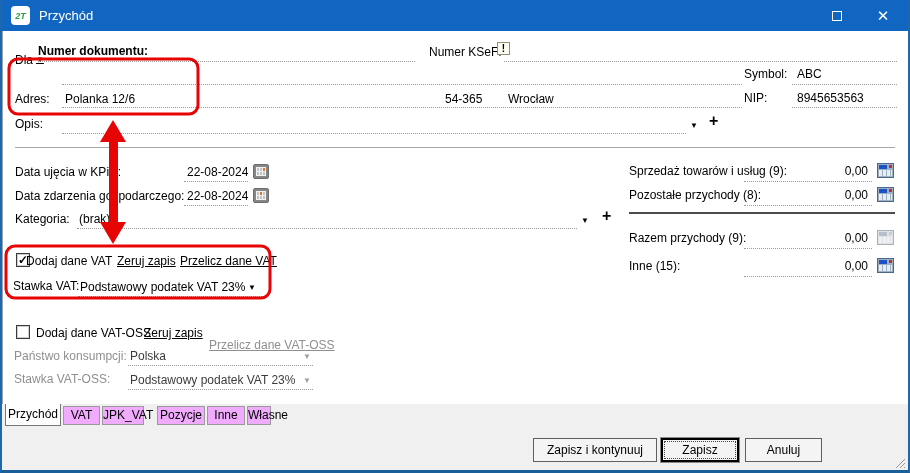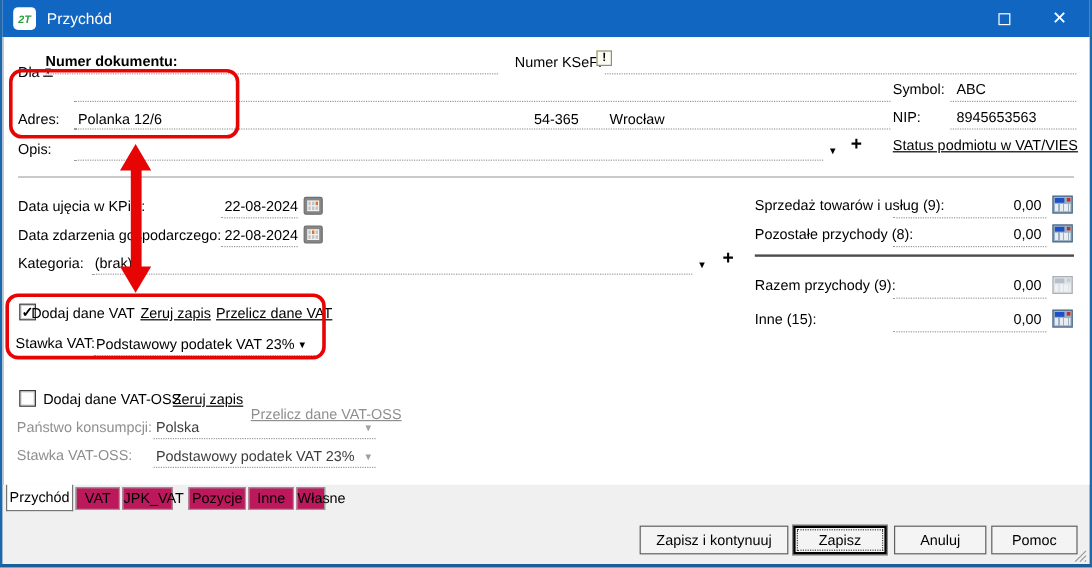--- a/index.html
+++ b/index.html
@@ -42,21 +42,21 @@
   .calc-dot{width:3px;height:3px;background:#c03028;}
   .calc-keys{height:6px;background:repeating-linear-gradient(90deg,#e8edf2 0 3px,#9db1c4 3px 4px);}
   .calc-icon.disabled{border-color:#a9b0b6;background:#dfe3e7;}
   .calc-icon.disabled .calc-screen{background:#b7c0ca;}
   .calc-icon.disabled .calc-dot{background:#c6ccd2;}
   .calc-icon.disabled .calc-keys{background:repeating-linear-gradient(90deg,#eef1f4 0 3px,#dfe3e7 3px 4px);}
   .checkbox{position:absolute;width:14px;height:14px;background:#fff;border:1px solid #3c3c3c;box-shadow:inset 0 0 0 1px #cfcfcf;cursor:pointer;font-size:12px;font-weight:bold;line-height:12px;text-align:center;color:#000;}
   .info-btn{position:absolute;width:13px;height:13px;background:#fdfdf2;border:1px solid #8f8f74;font-size:10px;font-weight:bold;text-align:center;line-height:11px;color:#000;cursor:pointer;}
   .tab{position:absolute;font-size:12px;text-align:center;cursor:pointer;}
   .tab.active{background:#fff;border:1px solid #767676;border-top:none;z-index:3;}
-  .tab.inactive{background:#be185d;border:1px solid #9a9a9a;border-top:1px solid #9a9a9a;}
+  .tab.inactive{background:#f0abfc;border:1px solid #9a9a9a;border-top:1px solid #9a9a9a;}
   .btn{position:absolute;height:24px;background:#f4f4f4;border:1px solid #5f5f5f;font-size:12px;font-family:"Liberation Sans",sans-serif;color:#000;cursor:pointer;}
   .btn.default{border:2px solid #000000;outline:1px dotted #444;outline-offset:-4px;box-shadow:0 0 0 1px #8a8a8a;}
   .annotation{position:absolute;left:0;top:0;pointer-events:none;z-index:5;}
   .anno-stroke{stroke:var(--red);stroke-width:3;fill:none;}
   .anno-fill{fill:var(--red);}
   .grip{position:absolute;right:2px;bottom:1px;}
 </style>
 </head>
 <body>
 
@@ -89,21 +89,20 @@
 
   <div class="lbl" style="left:13px;top:92px;">Adres:</div>
   <div class="lbl" style="left:63px;top:92px;">Polanka 12/6</div>
   <div class="lbl" style="left:443px;top:92px;">54-365</div>
   <div class="lbl" style="left:506px;top:92px;">Wrocław</div>
   <div class="dotted" style="left:60px;top:107px;width:680px;"></div>
   <div class="lbl" style="left:742px;top:91px;">NIP:</div>
   <div class="lbl" style="left:795px;top:91px;">8945653563</div>
   <div class="dotted" style="left:790px;top:107px;width:105px;"></div>
 
-  <div class="lbl link" style="left:742px;top:114px;">Status podmiotu w VAT/VIES</div>
 
   <div class="lbl" style="left:13px;top:117px;">Opis:</div>
   <div class="dotted" style="left:60px;top:133px;width:624px;"></div>
   <div class="ddarrow" style="left:688px;top:122px;">▼</div>
   <div class="plus" style="left:707px;top:114px;">+</div>
 
   <div class="sep" style="left:13px;top:147px;width:880px;"></div>
 
   <div class="lbl" style="left:13px;top:165px;">Data ujęcia w KPiR:</div>
   <div class="lbl" style="left:185px;top:165px;">22-08-2024</div>
@@ -210,21 +209,20 @@
   <div class="tab active" style="left:3px;top:404px;width:56px;height:22px;line-height:21px;">Przychód</div>
   <div class="tab inactive" style="left:61px;top:406px;width:37px;height:19px;line-height:17px;">VAT</div>
   <div class="tab inactive" style="left:100px;top:406px;width:42px;height:19px;line-height:17px;">JPK_VAT</div>
   <div class="tab inactive" style="left:155px;top:406px;width:48px;height:19px;line-height:17px;">Pozycje</div>
   <div class="tab inactive" style="left:205px;top:406px;width:38px;height:19px;line-height:17px;">Inne</div>
   <div class="tab inactive" style="left:245px;top:406px;width:24px;height:19px;line-height:17px;">Własne</div>
 
   <button class="btn" style="left:531px;top:438px;width:124px;">Zapisz i kontynuuj</button>
   <button class="btn default" style="left:659px;top:438px;width:78px;">Zapisz</button>
   <button class="btn" style="left:743px;top:438px;width:77px;">Anuluj</button>
-  <button class="btn" style="left:824px;top:438px;width:72px;">Pomoc</button>
 
   <svg class="grip" width="12" height="12">
     <line x1="2" y1="11" x2="11" y2="2" stroke="#9a9a9a" stroke-width="1"></line>
     <line x1="6" y1="11" x2="11" y2="6" stroke="#9a9a9a" stroke-width="1"></line>
     <line x1="10" y1="11" x2="11" y2="10" stroke="#9a9a9a" stroke-width="1"></line>
   </svg>
 
   <svg class="annotation" width="910" height="473">
     <rect x="7" y="59" width="189" height="55" rx="9" class="anno-stroke"></rect>
     <rect x="4" y="246" width="264" height="52" rx="9" class="anno-stroke"></rect>

